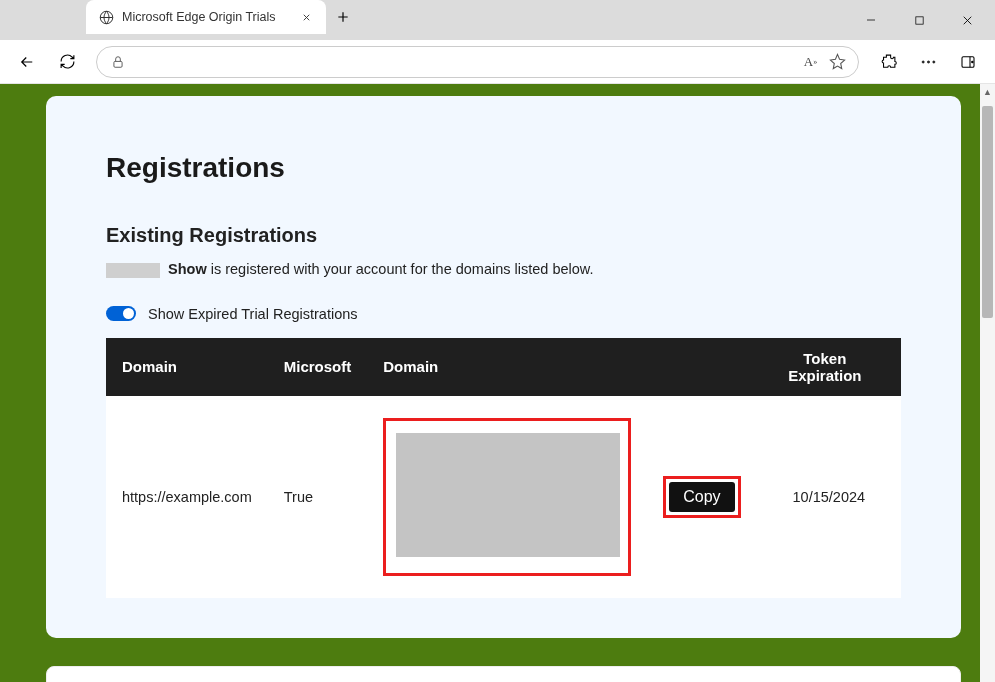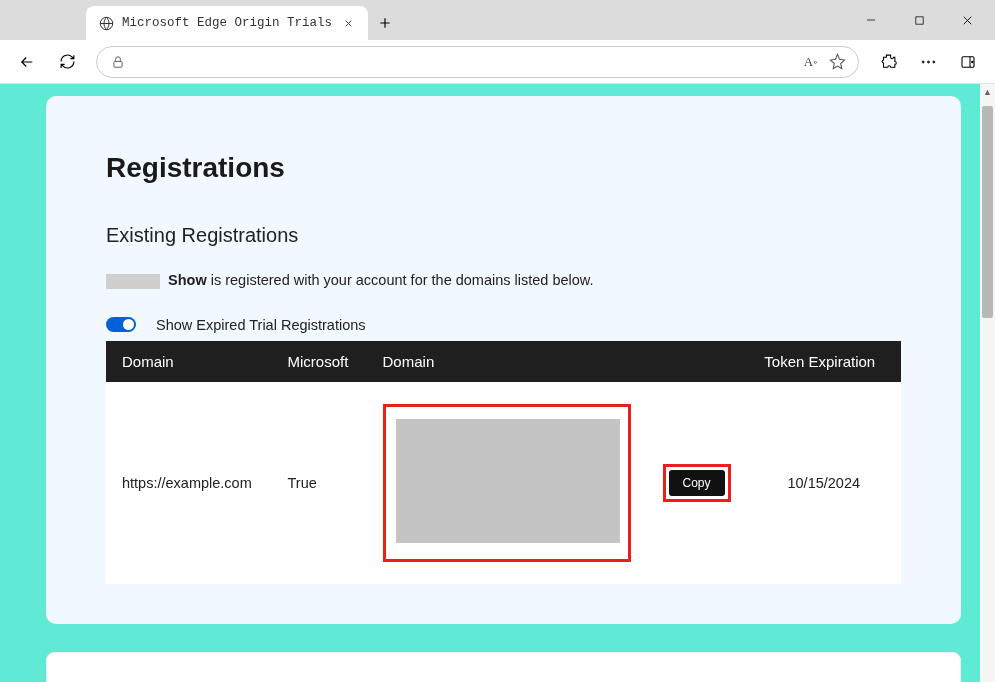--- a/index.html
+++ b/index.html
@@ -9,24 +9,23 @@
       width: 995px;
       height: 682px;
       overflow: hidden;
       position: relative;
     }
     
     .titlebar {
       height: 40px;
       background: #dcdcdc;
       display: flex;
-      align-items: flex-end;
+      align-items: flex-start;
       padding-left: 86px;
       position: relative;
-      font-family: Liberation Mono, monospace;
     }
     .tab {
       background: #fff;
       border-top-left-radius: 8px;
       border-top-right-radius: 8px;
       height: 34px;
       display: flex;
       align-items: center;
       padding: 0 12px;
       gap: 8px;
@@ -83,21 +82,21 @@
     .addressbar .right-icons { margin-left: auto; display:flex; gap:10px; align-items:center; }
     .icon-sm { width:17px; height:17px; display:flex; align-items:center; justify-content:center; color:#555;}
     
     .viewport {
       position: absolute;
       top: 84px;
       left: 0;
       right: 0;
       bottom: 0;
       overflow: hidden;
-      background: #5eead4;
+      background: #4d7c0f;
       padding: 6px;
     }
     .scrollbar-track {
       position:absolute;
       right:0; top:84px; bottom:0;
       width:15px;
       background:#f5f5f5;
     }
     .scrollbar-thumb {
       position:absolute;
@@ -122,33 +121,33 @@
       padding: 56px 60px 40px 60px;
     }
     .card h1 {
       font-size: 28px;
       font-weight: 600;
       color: #1a1a1a;
       margin-bottom: 40px;
     }
     .card h2 {
       font-size: 20px;
-      font-weight: 400;
+      font-weight: 700;
       color: #222;
-      margin-bottom: 25px;
+      margin-bottom: 14px;
     }
     .sub-line { font-size:14.5px; color:#222; margin-bottom: 28px;}
     .sub-line .redacted {
       display:inline-block;
       width:54px; height:15px;
       background:#cfcfcf;
       vertical-align: middle;
       margin-right:4px;
     }
-    .toggle-row { display:flex; align-items:center; gap:20px; margin-bottom: 8px;}
+    .toggle-row { display:flex; align-items:center; gap:12px; margin-bottom: 16px;}
     .toggle {
       width: 30px; height: 15px;
       background: #0062d6;
       border-radius: 9px;
       position:relative;
       cursor:pointer;
     }
     .toggle::after {
       content:'';
       position:absolute;
@@ -162,21 +161,21 @@
       width:100%;
       border-collapse:collapse;
       background:#fff;
       font-size:14.5px;
     }
     table.reg-table thead th {
       background:#1f1f1f;
       color:#fff;
       text-align:left;
       padding: 12px 16px;
-      font-weight:400;
+      font-weight:700;
       font-size:15px;
     }
     table.reg-table thead th:last-child { text-align:center; padding-right: 24px;}
     table.reg-table tbody td {
       padding: 22px 16px;
       vertical-align: middle;
       color:#222;
     }
     .token-cell {
       position:relative;
@@ -206,21 +205,21 @@
     .copy-cell { width:92px; }
     .copy-highlight {
       border: 3px solid #eb1e1e;
       padding:3px;
       display:inline-block;
     }
     .copy-btn {
       background:#111;
       color:#fff;
       border:none;
-      font-size:12px;
+      font-size:16px;
       padding: 6px 14px;
       border-radius:3px;
       cursor:pointer;
     }
     .card2 {
       background:#fff;
       border:1px solid #eee;
       border-radius:8px;
       margin: 28px 28px 0 40px;
       padding: 36px 38px 20px 38px;

